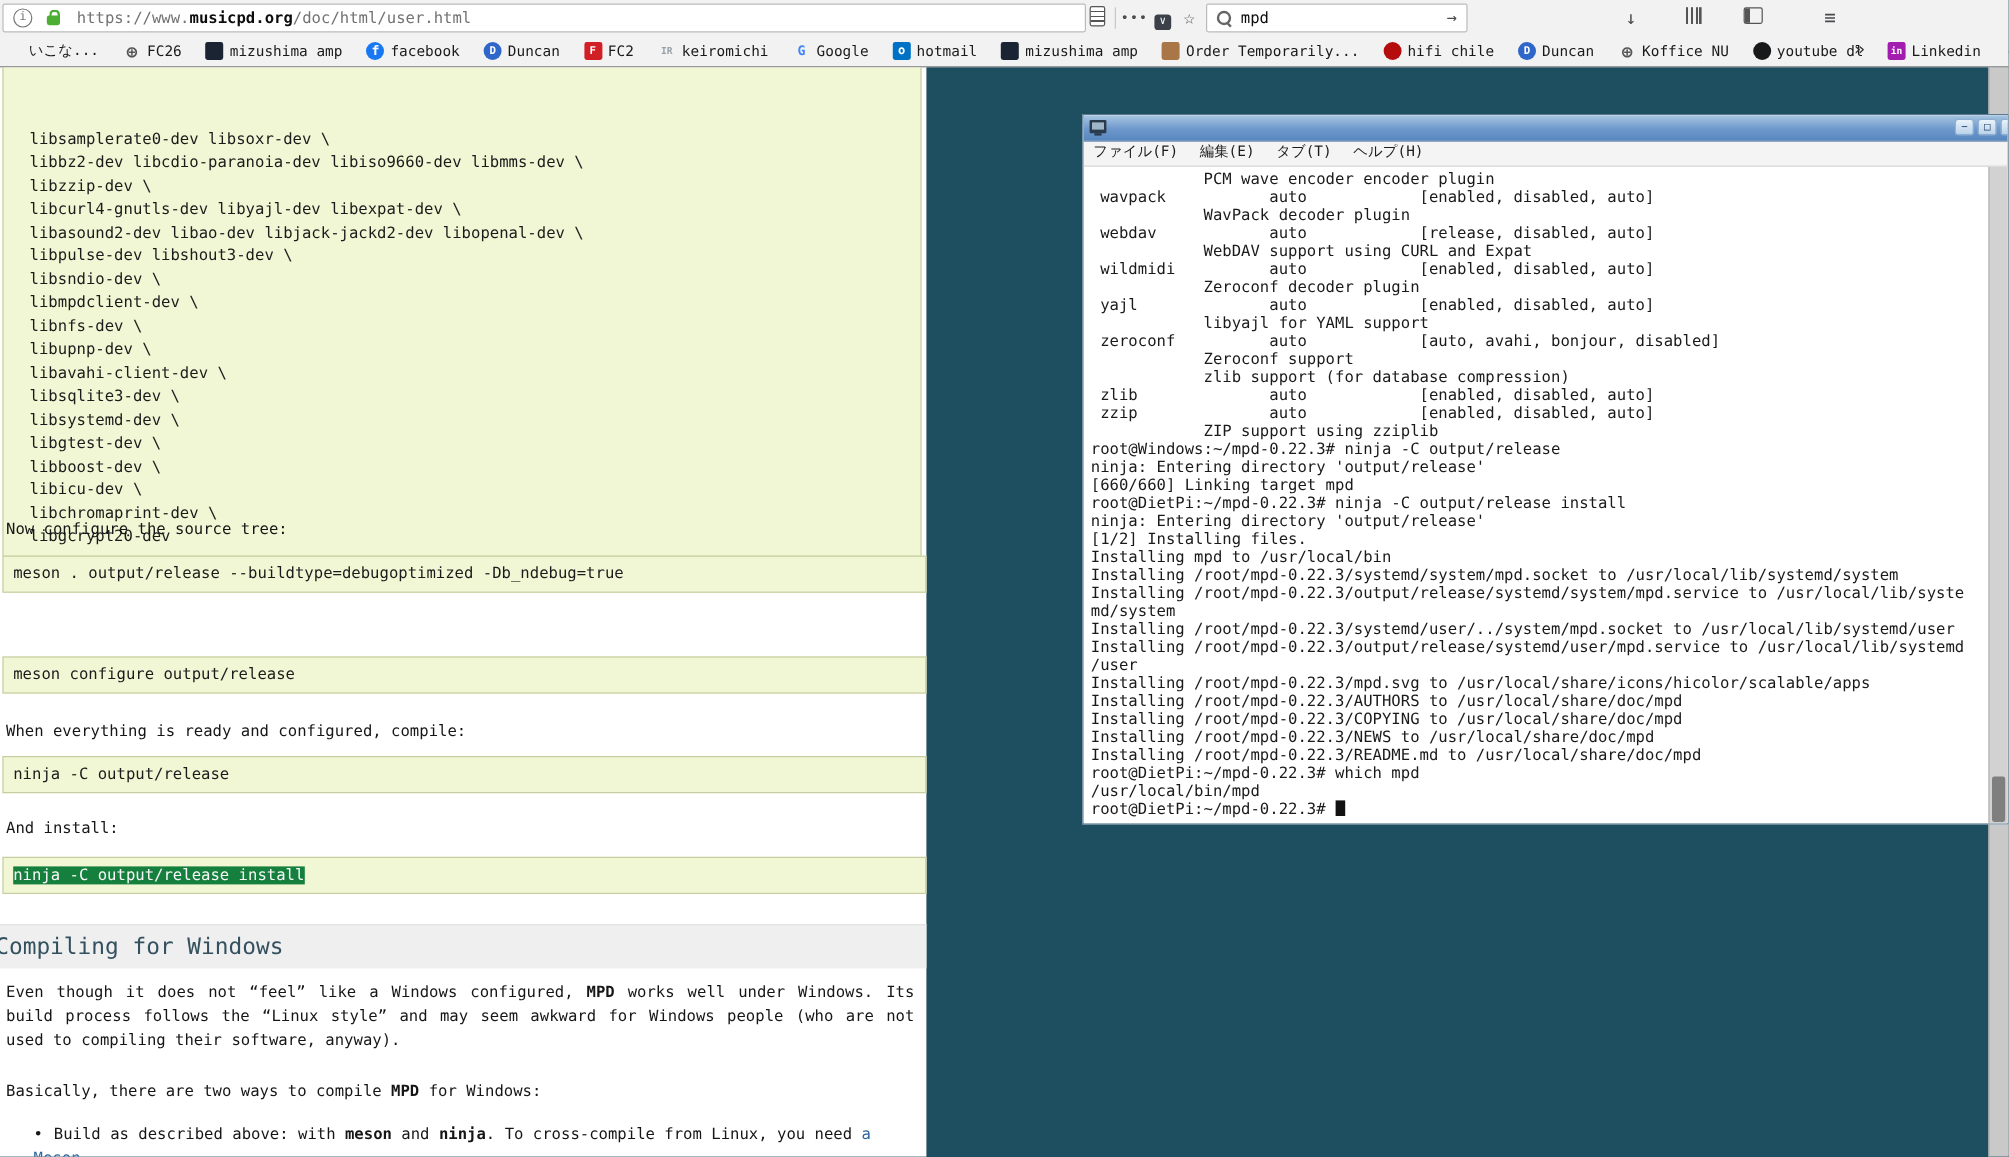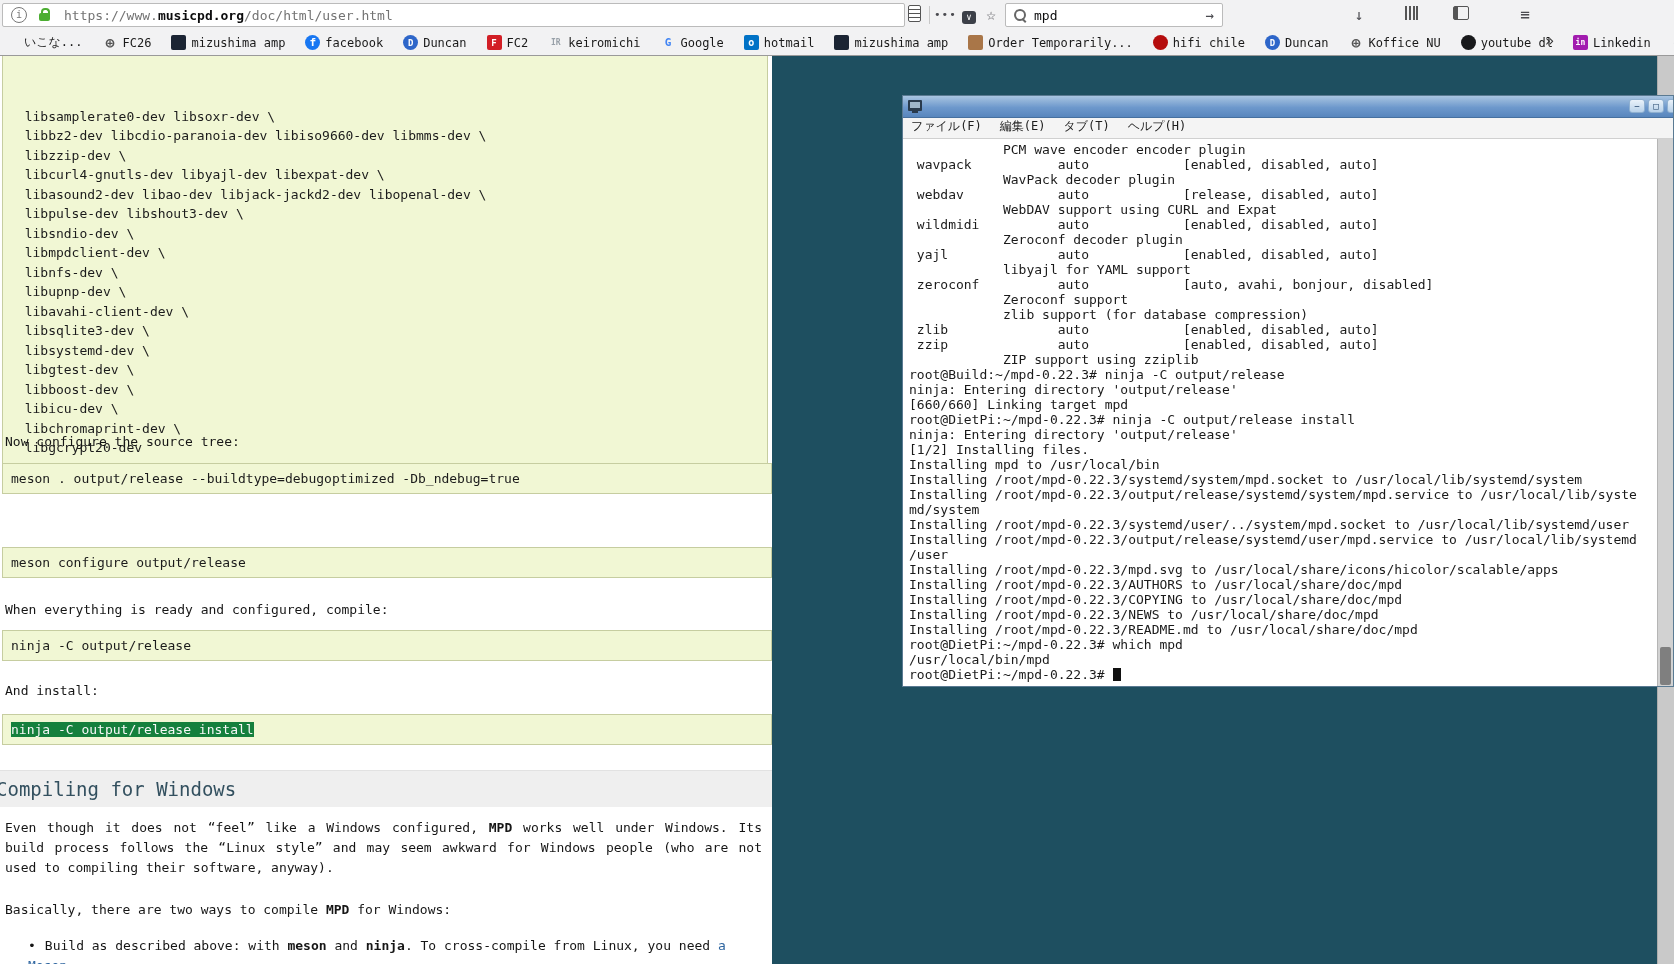--- a/index.html
+++ b/index.html
@@ -260,21 +260,21 @@
           <div class="tline"> wildmidi          auto            [enabled, disabled, auto]</div>
           <div class="tline">            Zeroconf decoder plugin</div>
           <div class="tline"> yajl              auto            [enabled, disabled, auto]</div>
           <div class="tline">            libyajl for YAML support</div>
           <div class="tline"> zeroconf          auto            [auto, avahi, bonjour, disabled]</div>
           <div class="tline">            Zeroconf support</div>
           <div class="tline">            zlib support (for database compression)</div>
           <div class="tline"> zlib              auto            [enabled, disabled, auto]</div>
           <div class="tline"> zzip              auto            [enabled, disabled, auto]</div>
           <div class="tline">            ZIP support using zziplib</div>
-          <div class="tline">root@Build:~/mpd-0.22.3# ninja -C output/release</div>
+          <div class="tline">root@Windows:~/mpd-0.22.3# ninja -C output/release</div>
           <div class="tline">ninja: Entering directory 'output/release'</div>
           <div class="tline">[660/660] Linking target mpd</div>
           <div class="tline">root@DietPi:~/mpd-0.22.3# ninja -C output/release install</div>
           <div class="tline">ninja: Entering directory 'output/release'</div>
           <div class="tline">[1/2] Installing files.</div>
           <div class="tline">Installing mpd to /usr/local/bin</div>
           <div class="tline">Installing /root/mpd-0.22.3/systemd/system/mpd.socket to /usr/local/lib/systemd/system</div>
           <div class="tline">Installing /root/mpd-0.22.3/output/release/systemd/system/mpd.service to /usr/local/lib/syste</div>
           <div class="tline">md/system</div>
           <div class="tline">Installing /root/mpd-0.22.3/systemd/user/../system/mpd.socket to /usr/local/lib/systemd/user</div>

